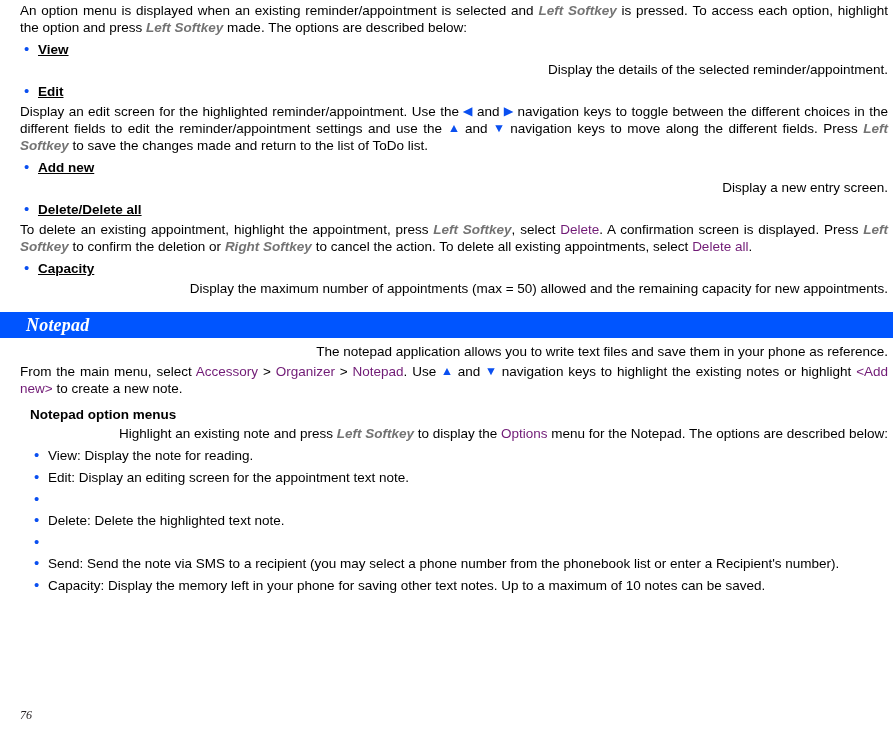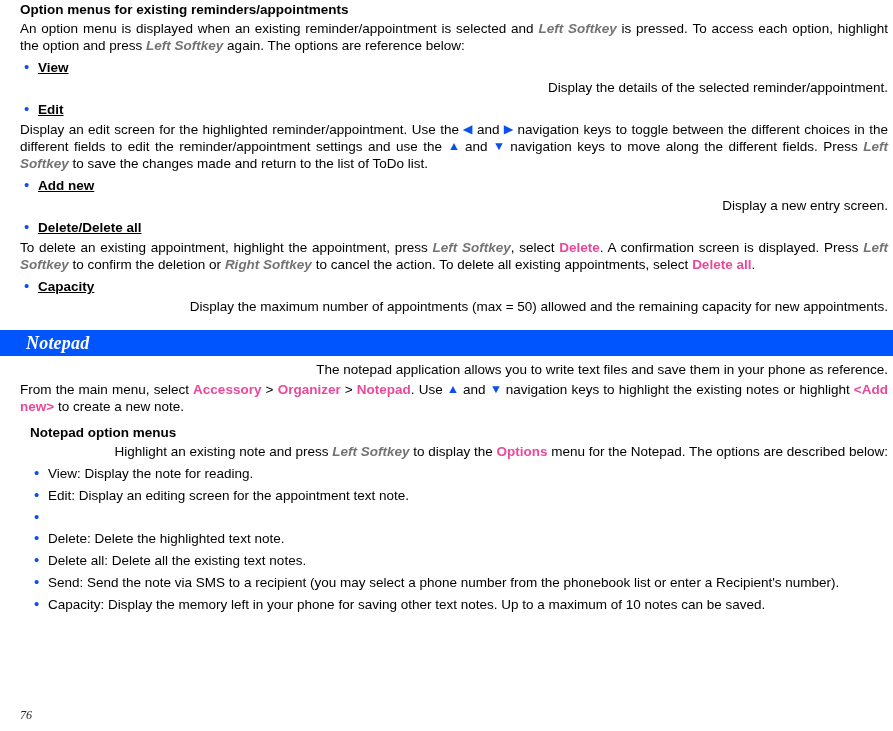--- a/index.html
+++ b/index.html
@@ -41,22 +41,22 @@
   p.justify {
     text-align: justify;
     text-justify: inter-word;
   }
   .blue-em {
     color: #737373;
     font-weight: bold;
     font-style: italic;
   }
   .gray-bold {
-    color: #ec4899;
-    font-weight: bold;
+    color: #701a75;
+    font-weight: normal;
   }
   
   .nav-arrow {
     color: #0a4ff0;
     font-size: 12px;
     line-height: 1;
     display: inline-block;
     transform: scaleX(1.05);
     vertical-align: 1px;
   }
@@ -121,23 +121,22 @@
   }
   .spacer-sm { height: 3px; }
   .spacer-md { height: 7px; }
 </style>
 </head>
 <body>
 
 <div class="page">
   <div class="content">
 
-    <h2 class="h-bold">Option menus for existing reminders/appointments</h2>
-
-    <p class="body justify"><span>An option menu is displayed when an existing reminder/appointment is selected and </span><span class="blue-em">Left Softkey</span><span> is pressed. To access each option, highlight the option and press </span><span class="blue-em">Left Softkey</span><span> again. The options are reference below:</span></p>
+
+    <p class="body justify"><span>An option menu is displayed when an existing reminder/appointment is selected and </span><span class="blue-em">Left Softkey</span><span> is pressed. To access each option, highlight the option and press </span><span class="blue-em">Left Softkey</span><span> made. The options are described below:</span></p>
 
     <div class="bullet-row">
       <span class="bullet-dot">•</span>
       <span class="bullet-label-bold">View</span>
     </div>
     <p class="body">Display the details of the selected reminder/appointment.</p>
 
     <div class="bullet-row">
       <span class="bullet-dot">•</span>
       <span class="bullet-label-bold">Edit</span>
@@ -190,21 +189,20 @@
         </div>
         <div class="bullet-row">
           <span class="bullet-dot">•</span>
         </div>
         <div class="bullet-row">
           <span class="bullet-dot">•</span>
           <span class="bullet-text">Delete: Delete the highlighted text note.</span>
         </div>
         <div class="bullet-row">
           <span class="bullet-dot">•</span>
-          <span class="bullet-text">Delete all: Delete all the existing text notes.</span>
         </div>
         <div class="bullet-row">
           <span class="bullet-dot">•</span>
           <span class="bullet-text">Send: Send the note via SMS to a recipient (you may select a phone number from the phonebook list or enter a Recipient's number).</span>
         </div>
         <div class="bullet-row">
           <span class="bullet-dot">•</span>
           <span class="bullet-text">Capacity: Display the memory left in your phone for saving other text notes. Up to a maximum of 10 notes can be saved.</span>
         </div>
       </div>

